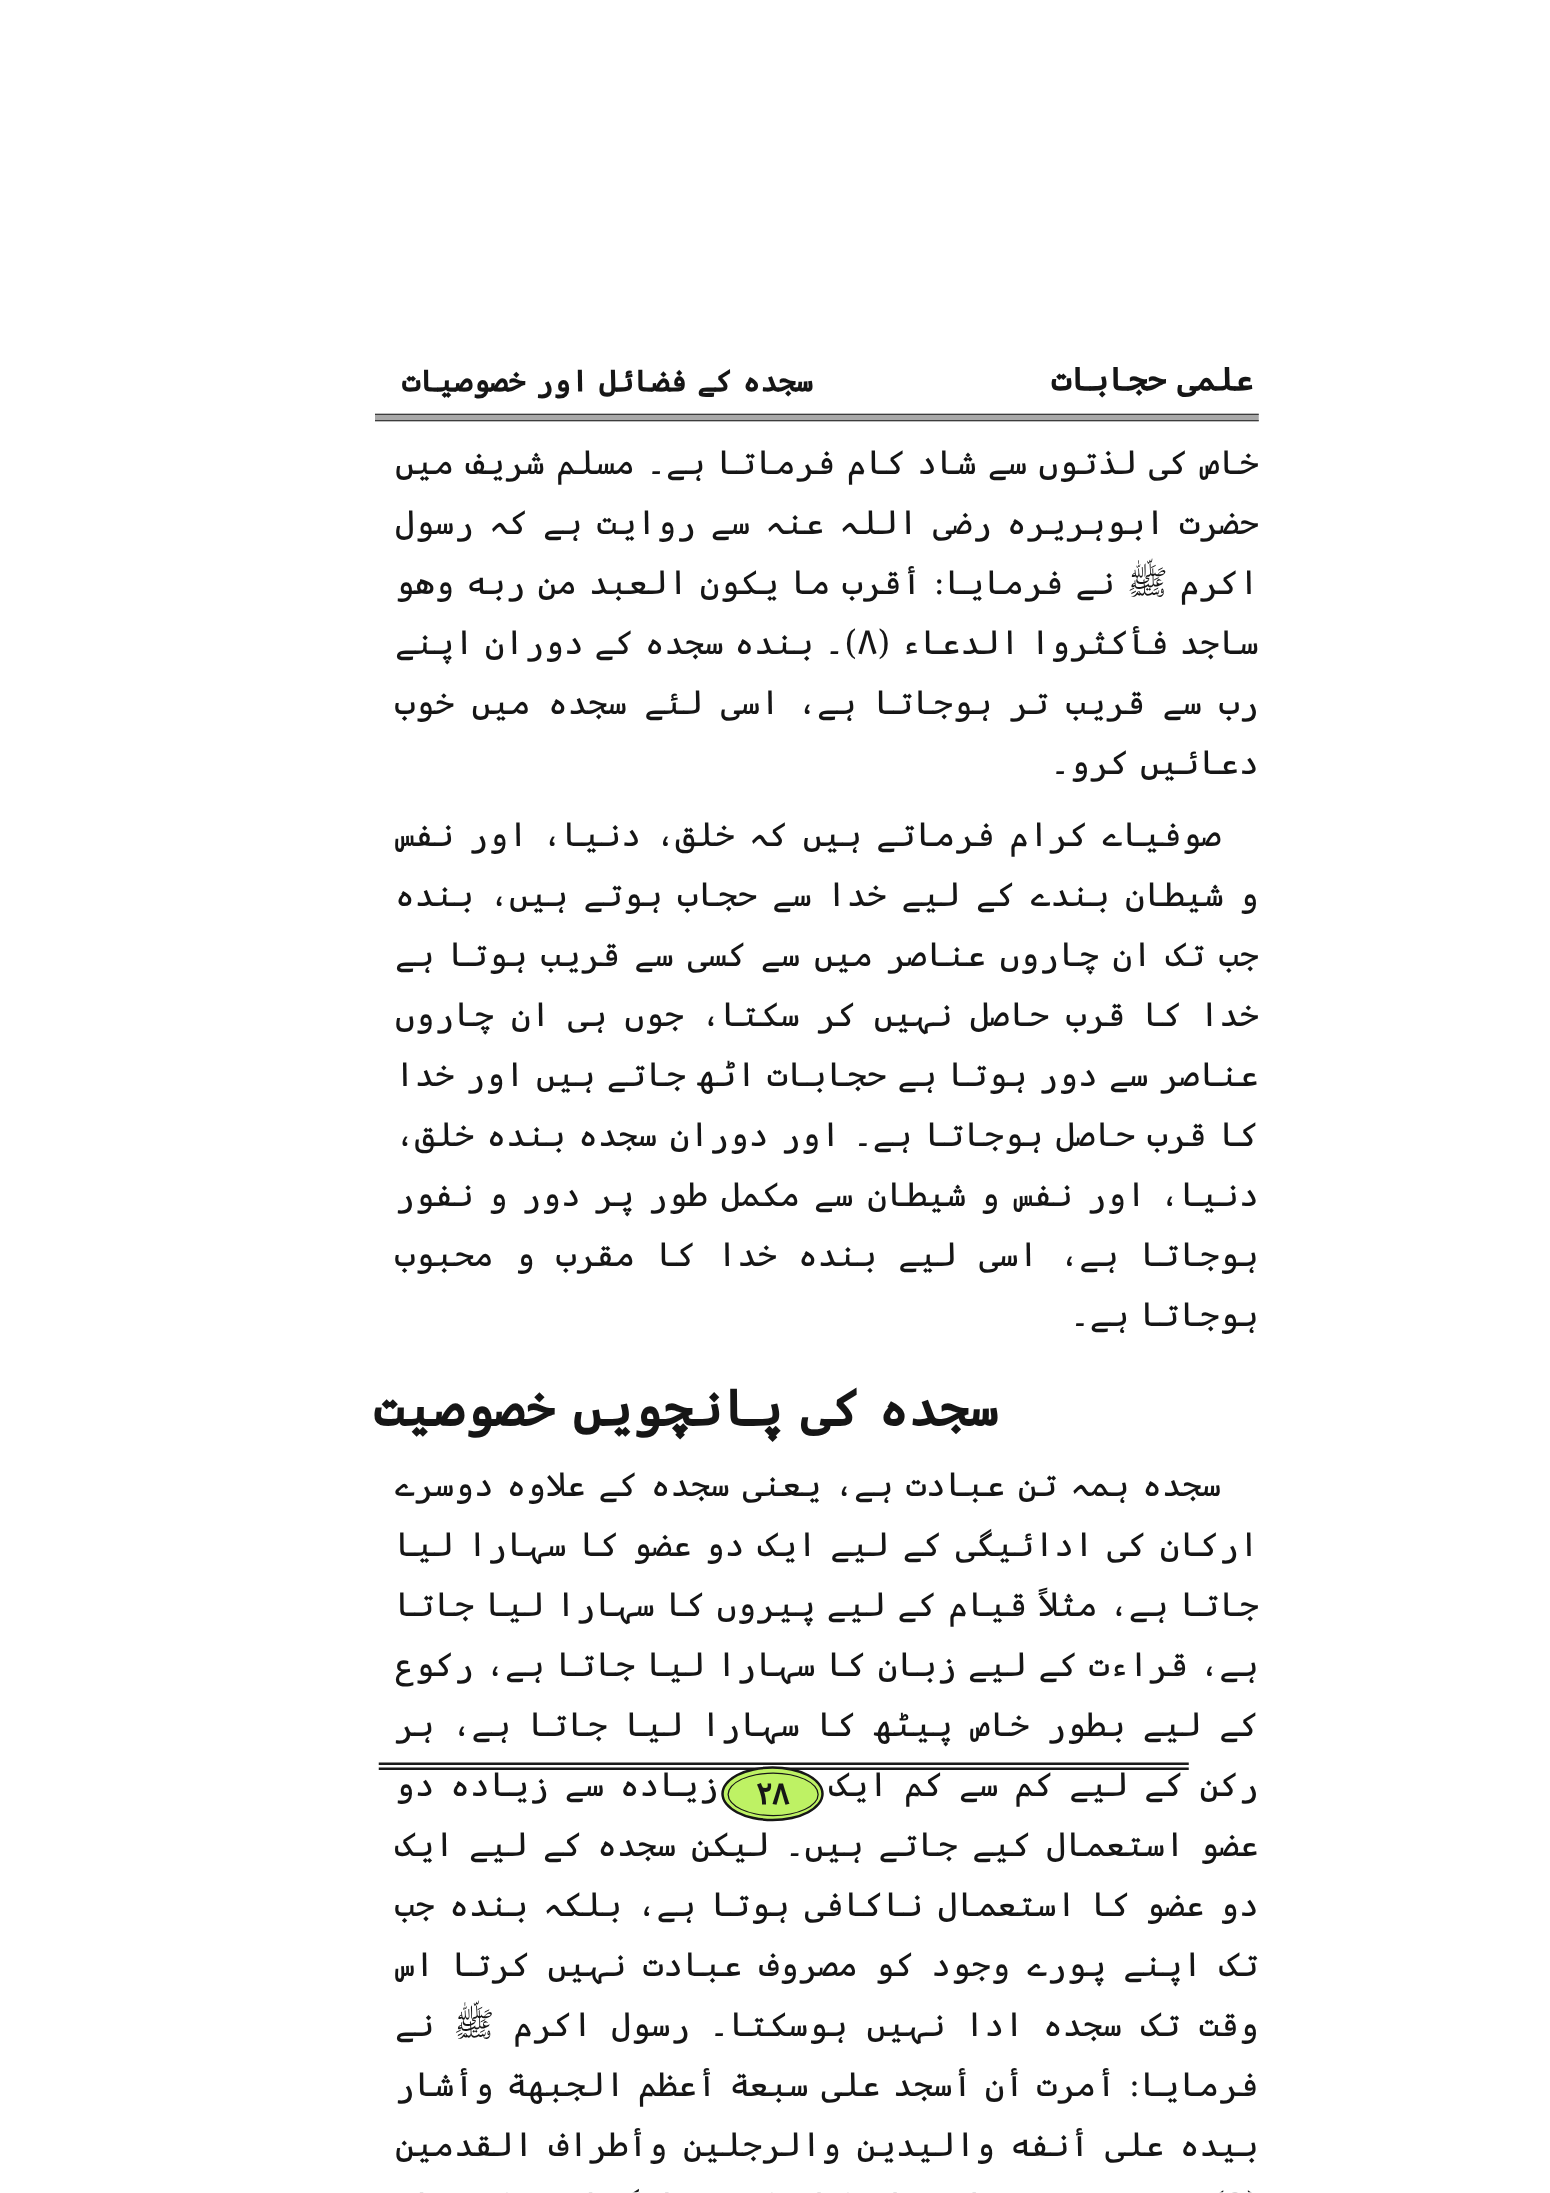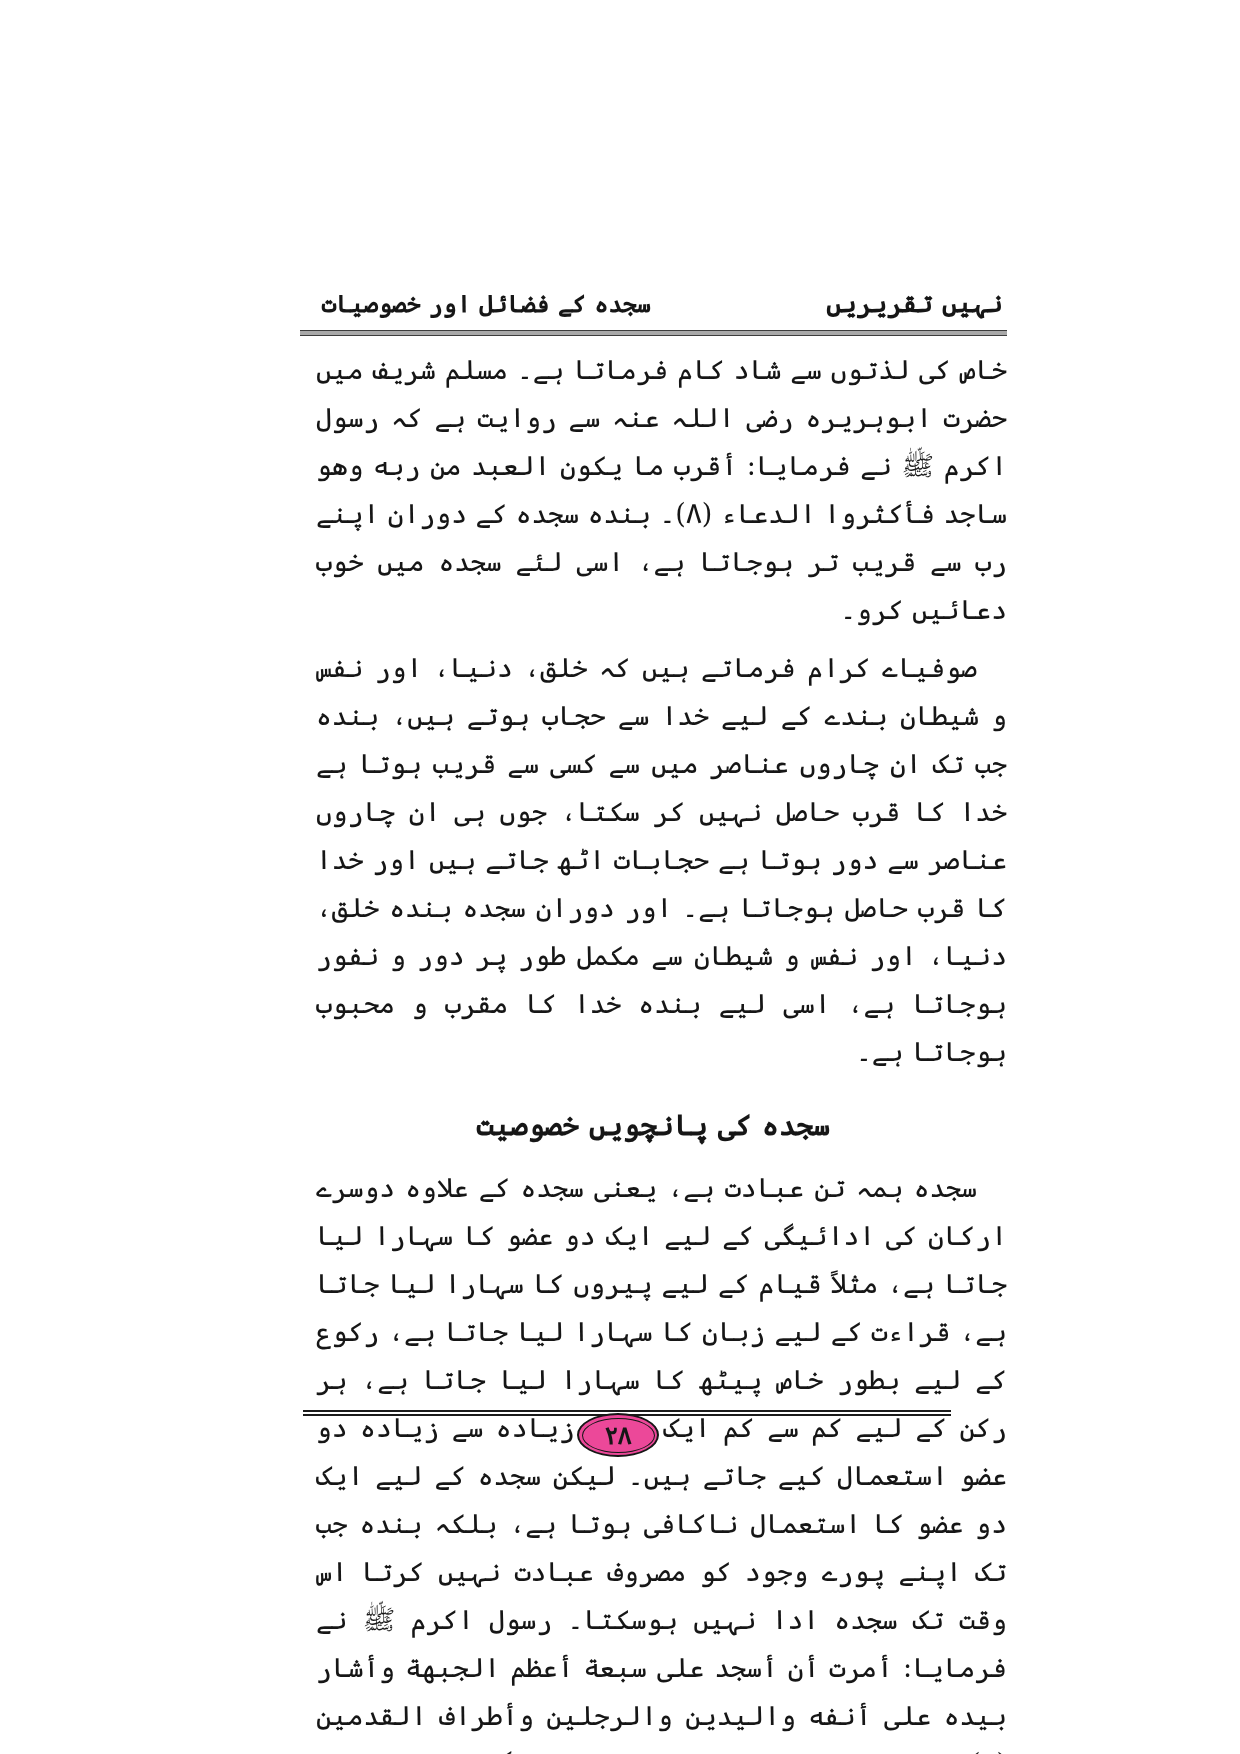--- a/index.html
+++ b/index.html
@@ -50,43 +50,43 @@
   p.body-par {
     font-size: 27px;
     line-height: 48px;
     text-align: justify;
     margin: 10px 0 0 16px;
   }
   p.indent {
     text-indent: 30px;
   }
   h2.section-heading {
-    font-size: 29px;
+    font-size: 41px;
     font-weight: bold;
-    text-align: center;
+    text-align: left;
     margin: 20px 0 8px 0;
     line-height: 58px;
   }
   .footer-rule {
     position: absolute;
     top: 1410px;
     left: 303px;
     width: 648px;
     height: 2px;
     background: #ffffff;
     border-top: 2px solid #1a1a1a;
     border-bottom: 2px solid #1a1a1a;
   }
   .page-badge {
     position: absolute;
     top: 1413px;
     left: 577px;
     width: 78px;
     height: 40px;
-    background: #ec4899;
+    background: #bef264;
     border: 2.5px solid #161616;
     border-radius: 50%;
     z-index: 2;
   }
   .page-badge-inner {
     position: absolute;
     inset: 2.5px;
     border: 1.5px solid #161616;
     border-radius: 50%;
     display: flex;
@@ -101,21 +101,21 @@
   }
 </style>
 </head>
 <body>
 
 <div class="page">
 
   <div class="content">
 
     <div class="header-row">
-      <span class="book">نہیں تقریریں</span>
+      <span class="book">علمی حجابات</span>
       <span class="chapter">سجدہ کے فضائل اور خصوصیات</span>
     </div>
 
     <div class="rule-double"></div>
 
     <p class="body-par">خاص کی لذتوں سے شاد کام فرماتا ہے۔ مسلم شریف میں حضرت ابوہریرہ رضی اللہ عنہ سے روایت ہے کہ رسول اکرم ﷺ نے فرمایا: أقرب ما يكون العبد من ربه وهو ساجد فأكثروا الدعاء (۸)۔ بندہ سجدہ کے دوران اپنے رب سے قریب تر ہوجاتا ہے، اسی لئے سجدہ میں خوب دعائیں کرو۔</p>
 
     <p class="body-par indent">صوفیاے کرام فرماتے ہیں کہ خلق، دنیا، اور نفس و شیطان بندے کے لیے خدا سے حجاب ہوتے ہیں، بندہ جب تک ان چاروں عناصر میں سے کسی سے قریب ہوتا ہے خدا کا قرب حاصل نہیں کر سکتا، جوں ہی ان چاروں عناصر سے دور ہوتا ہے حجابات اٹھ جاتے ہیں اور خدا کا قرب حاصل ہوجاتا ہے۔ اور دوران سجدہ بندہ خلق، دنیا، اور نفس و شیطان سے مکمل طور پر دور و نفور ہوجاتا ہے، اسی لیے بندہ خدا کا مقرب و محبوب ہوجاتا ہے۔</p>
 
     <h2 class="section-heading">سجدہ کی پانچویں خصوصیت</h2>

